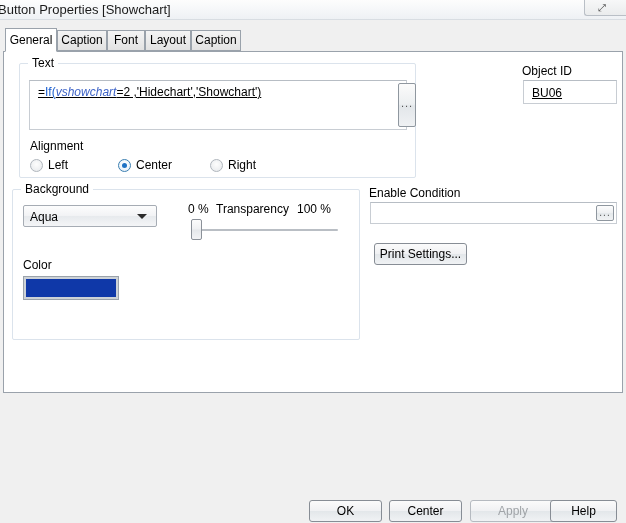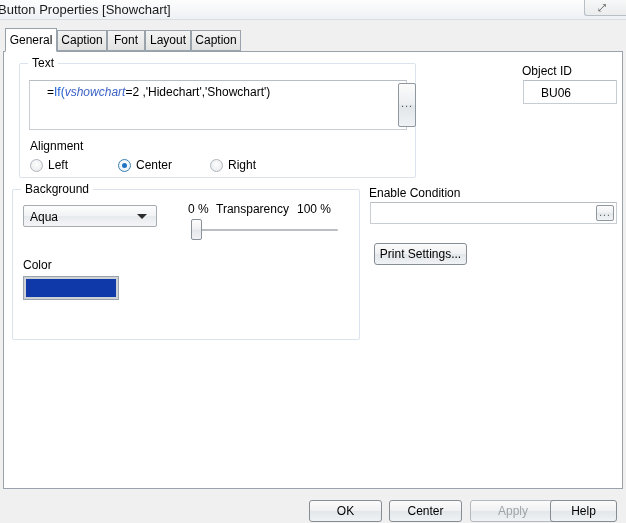--- a/index.html
+++ b/index.html
@@ -86,21 +86,21 @@
     background: #ffffff;
     border-bottom: 1px solid #ffffff;
     line-height: 22px;
     z-index: 5;
   }
 
   
   #content {
     position: absolute;
     left: 3px; top: 51px;
-    width: 620px; height: 438px;
+    width: 620px; height: 342px;
     background: #ffffff;
     border: 1px solid #9aa2ab;
     box-sizing: border-box;
   }
 
   
   .groupbox {
     position: absolute;
     box-sizing: border-box;
     border: 1px solid #dbe3ec;
@@ -119,23 +119,24 @@
   
   .textfield {
     position: absolute;
     box-sizing: border-box;
     background: #ffffff;
     border: 1px solid #c8cdd3;
     border-top-color: #b7bdc4;
   }
   .textfield .value {
     position: absolute;
-    left: 17px; top: 4px;
+    left: 8px; top: 4px;
     font-size: 12px;
     white-space: nowrap;
+    text-decoration: underline;
   }
   .kw { color: #1a5fd0; }
   .var { color: #3d63c7; font-style: italic; }
 
   .ellipsis-btn-tall {
     position: absolute;
     box-sizing: border-box;
     background: linear-gradient(to bottom, #fbfbfb 0%, #eceff1 48%, #e2e6e9 52%, #eff1f3 100%);
     border: 1px solid #8f979f;
     border-radius: 2px;

